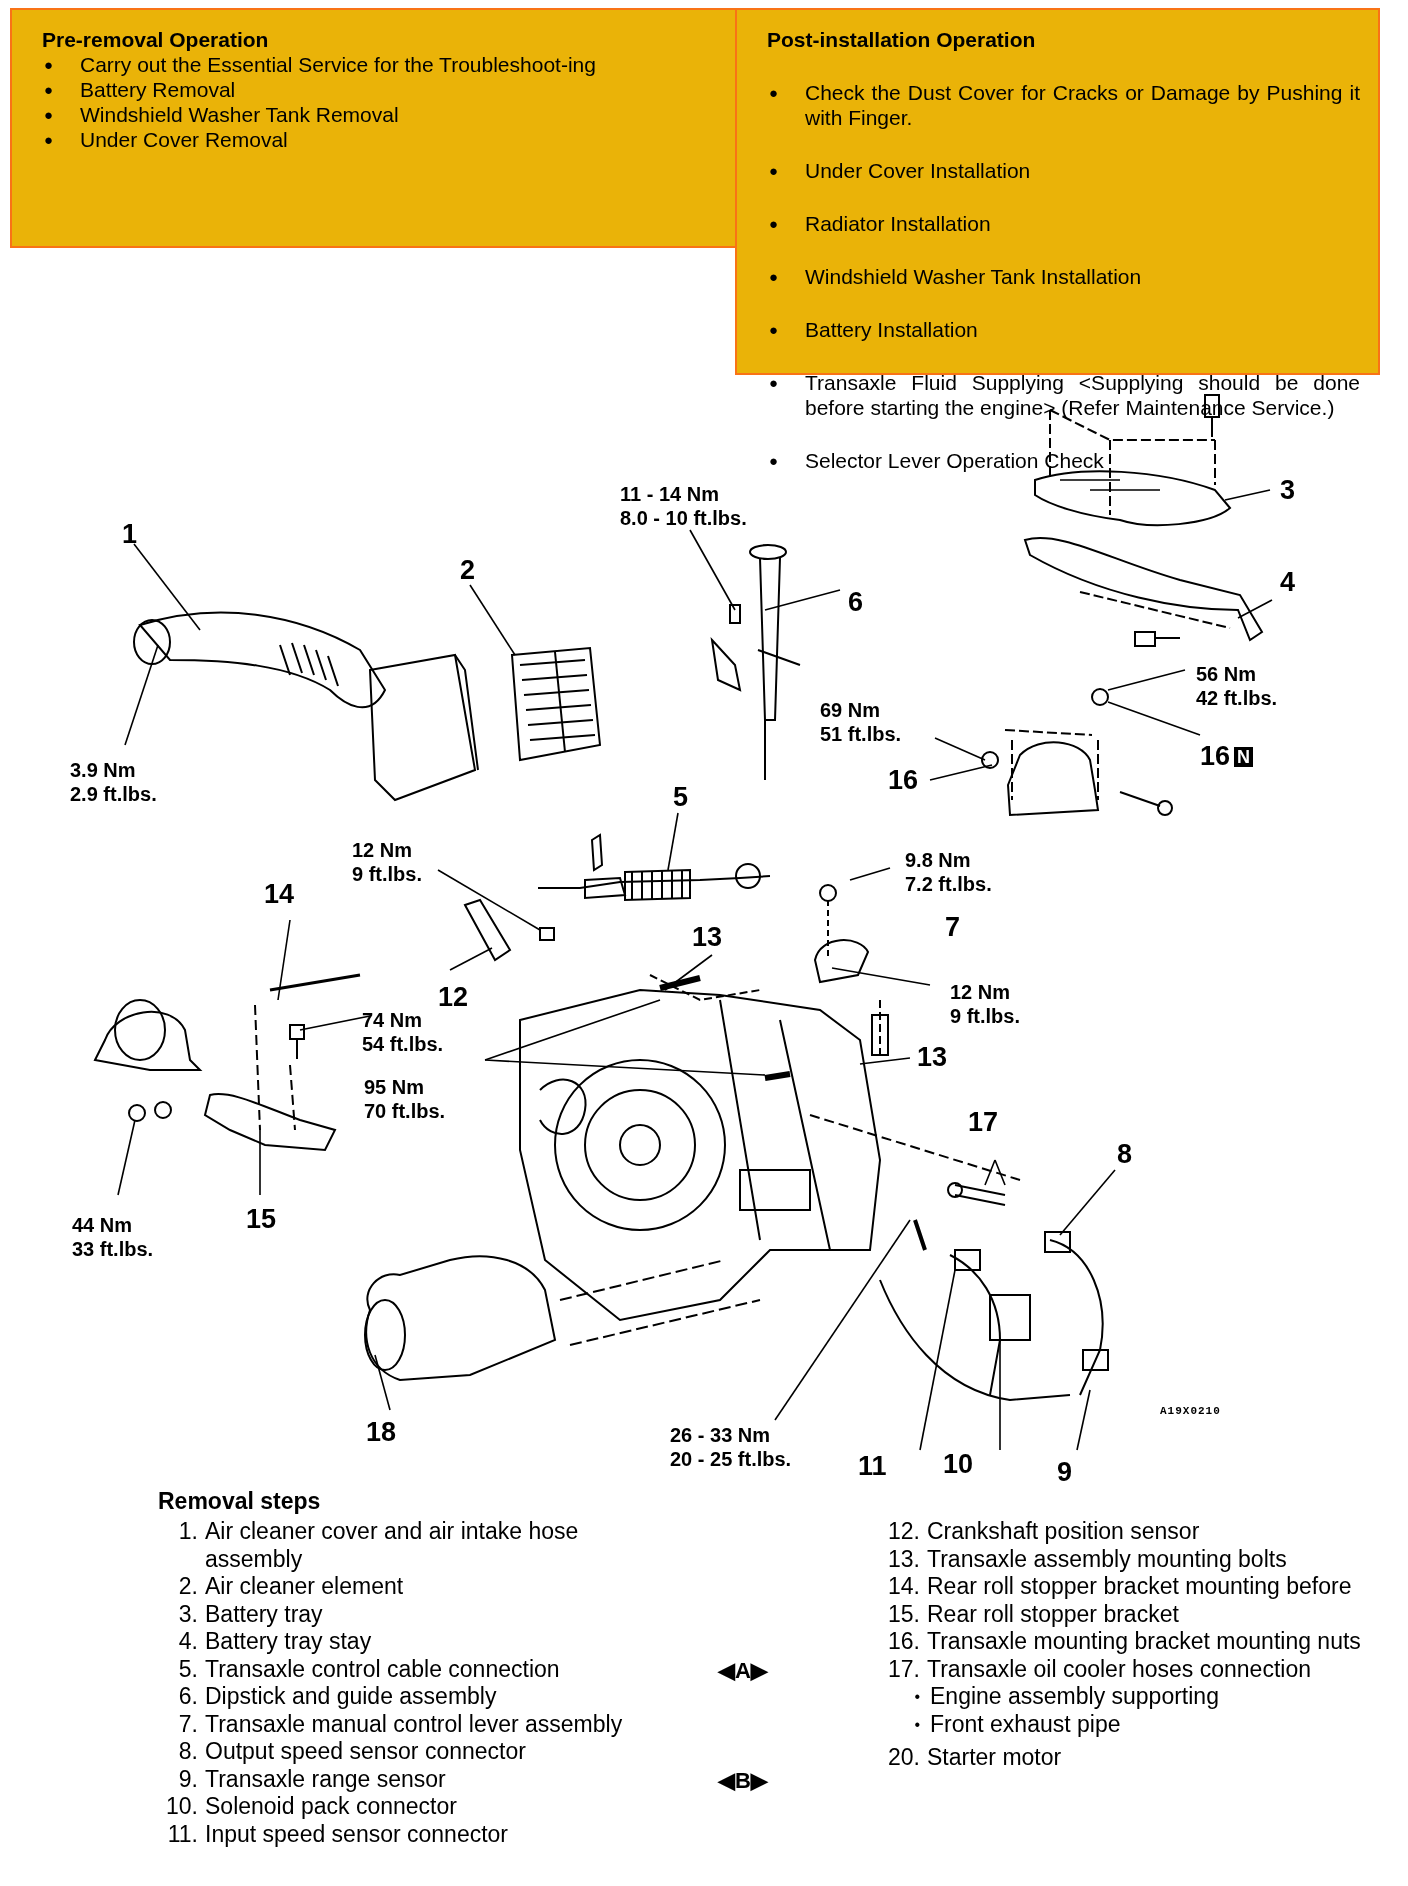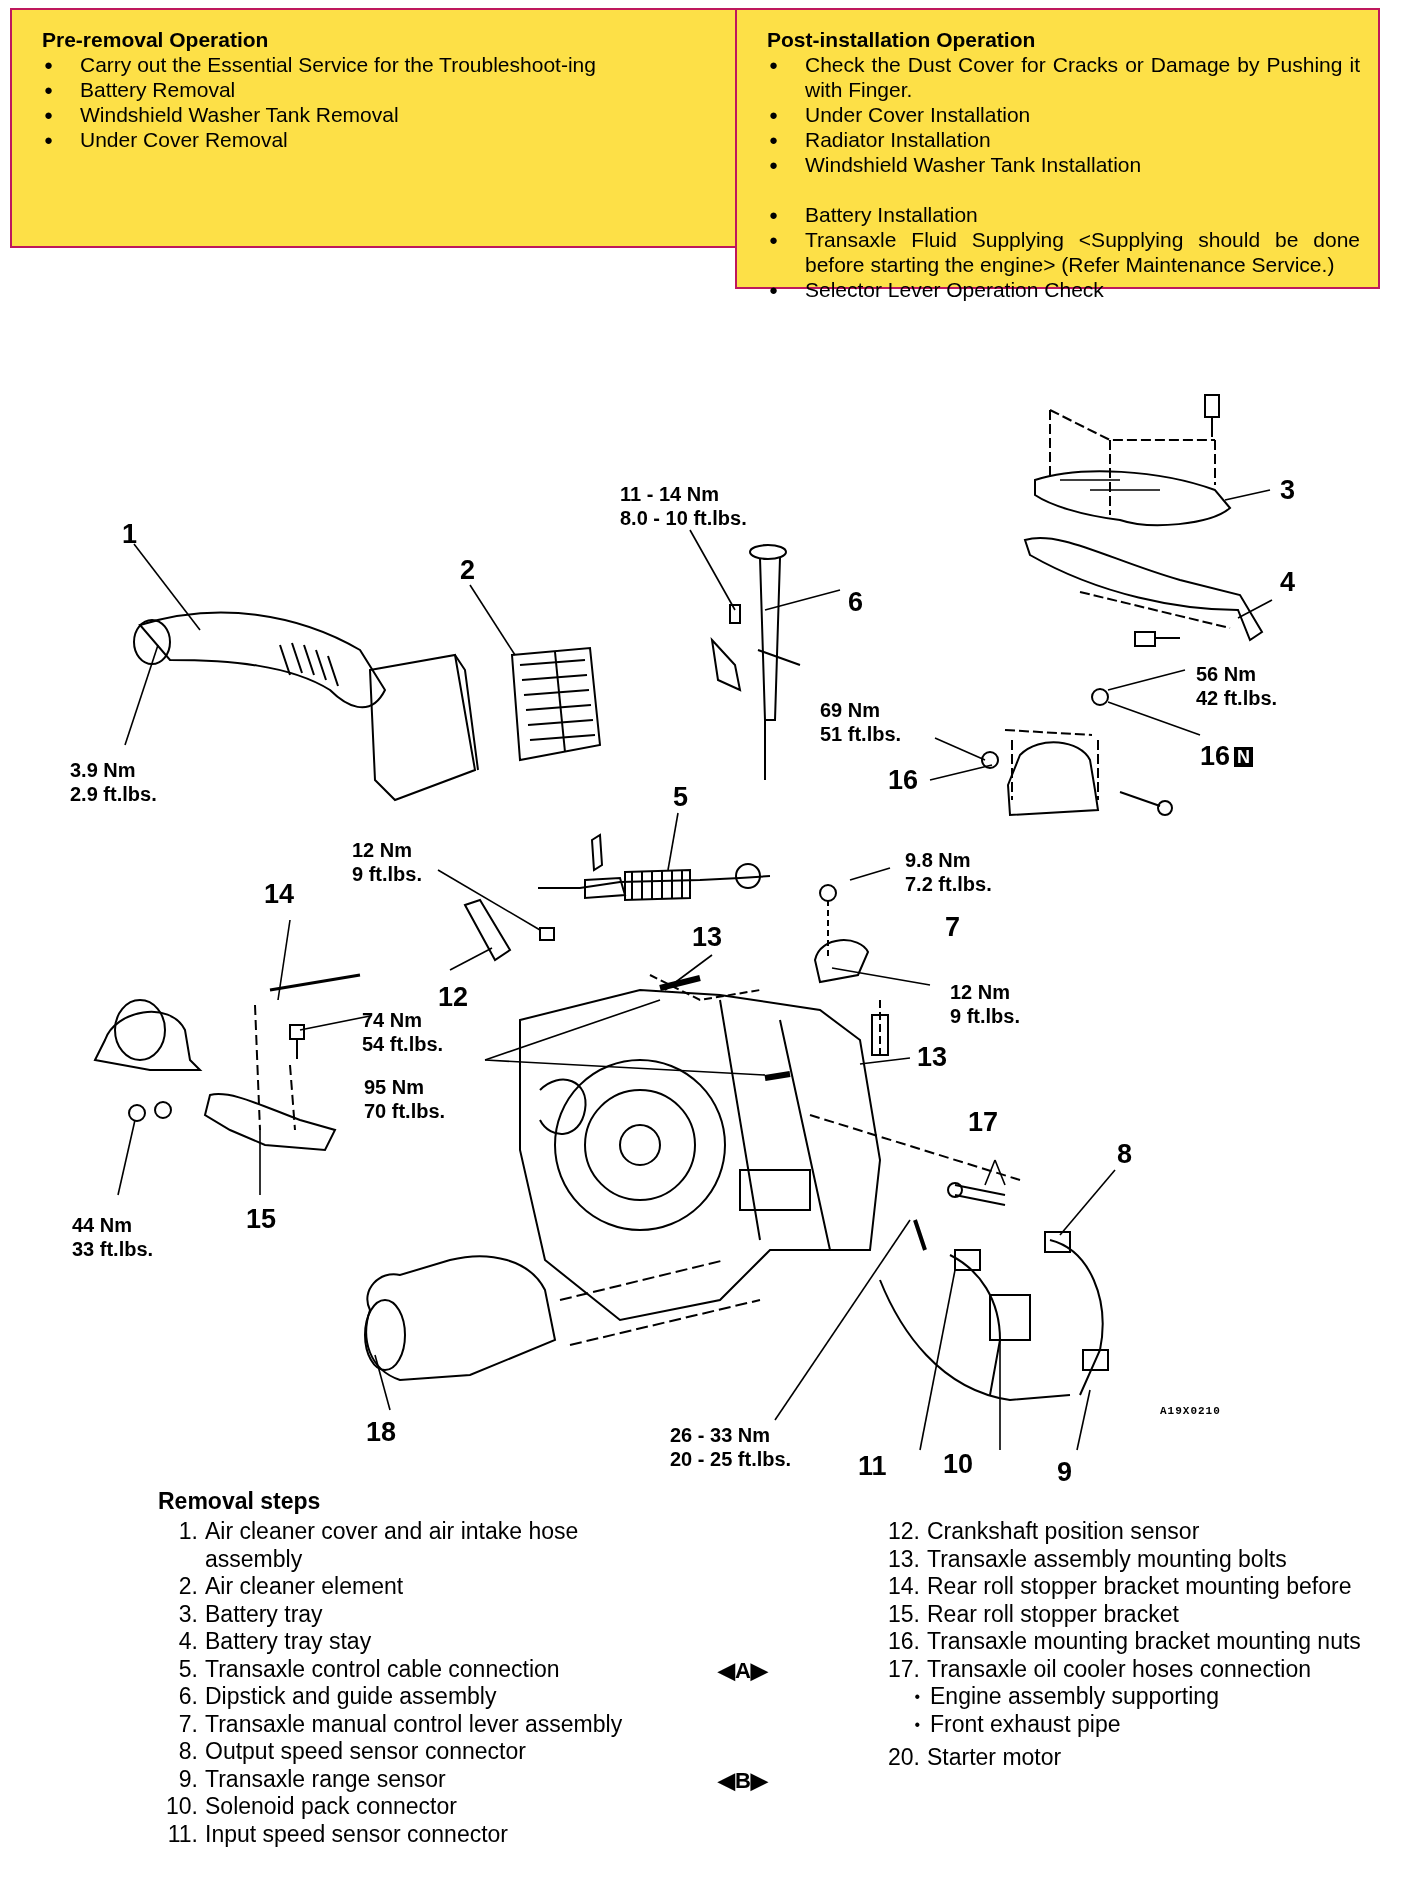--- a/index.html
+++ b/index.html
@@ -1,26 +1,26 @@
 <!DOCTYPE html>
 <html><head>
 <meta charset="utf-8">
 <style>
   html, body { margin:0; padding:0; background:#fff; }
   body { width:1408px; height:1886px; position:relative; overflow:hidden;
          font-family:"Liberation Sans", sans-serif; color:#000; }
-  .box { position:absolute; border:2px solid #be185d; box-sizing:border-box; background:#fde047; }
+  .box { position:absolute; border:2px solid #f97316; box-sizing:border-box; background:#eab308; }
   #pre-box { left:10px; top:8px; width:738px; height:240px; padding:18px 18px 0 30px; }
-  #post-box { left:735px; top:8px; width:645px; height:281px; padding:18px 18px 0 30px; }
+  #post-box { left:735px; top:8px; width:645px; height:367px; padding:18px 18px 0 30px; }
   .box h3 { margin:0; font-size:21px; font-weight:bold; line-height:24px; }
   .box ul { list-style:none; margin:0; padding:0; }
   .box li { position:relative; padding-left:38px; font-size:21px; line-height:25px; }
   .box li::before { content:"\25CF"; position:absolute; left:2px; top:0; font-size:15px; }
   .box li.gap { margin-top:25px; }
-  #post-box li { text-align:justify; text-align-last:left; }
+  #post-box li { text-align:justify; text-align-last:left;margin-top:28px; }
   svg#diagram { position:absolute; left:0; top:380px; width:1408px; height:1100px; }
   .lbl { position:absolute; font-weight:bold; font-size:20px; line-height:24px; white-space:nowrap; }
   .num { position:absolute; font-weight:bold; font-size:27px; line-height:28px; }
   .nbadge { display:inline-block; background:#000; color:#fff; font-size:18px; line-height:20px; padding:0 3px; margin-left:4px; vertical-align:2px; }
   .figid { position:absolute; font-size:11px; font-family:"Liberation Mono", monospace; font-weight:bold; letter-spacing:1px; }
   #steps-heading { position:absolute; left:158px; top:1488px; font-weight:bold; font-size:23px; }
   .steps { position:absolute; font-size:23px; line-height:27.5px; }
   #steps-left { left:158px; top:1518px; width:520px; }
   #steps-right { left:880px; top:1518px; width:528px; }
   .step { display:flex; }

